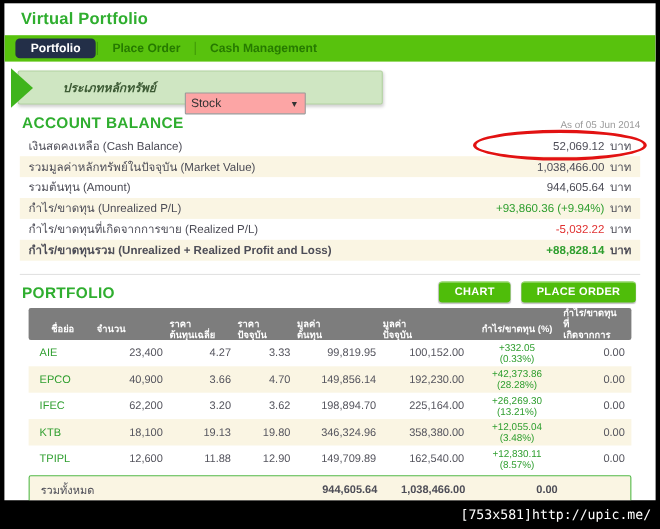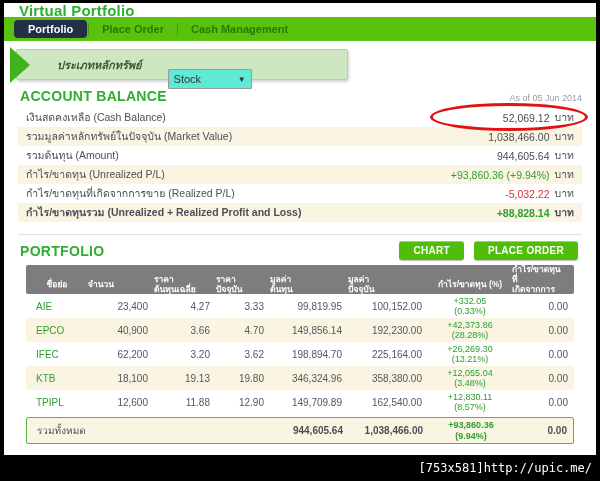--- a/index.html
+++ b/index.html
@@ -3,42 +3,42 @@
 <meta charset="utf-8">
 <style>
   * { margin:0; padding:0; box-sizing:border-box; }
   html,body { width:600px; height:481px; }
   body { font-family:"Liberation Sans", sans-serif; background:#000; }
 
   .frame { position:relative; width:600px; height:481px; background:#000; overflow:hidden; }
   .page  { position:absolute; top:3px; left:4px; right:4px; bottom:26px; background:#fff; overflow:hidden; }
 
   
-  .top-header { height:14px; display:flex; align-items:center; justify-content:space-between; padding:0 12px 0 15px; }
+  .top-header { height:29px; display:flex; align-items:center; justify-content:space-between; padding:0 12px 0 15px; }
   .app-title { color:#2fae2f; font-weight:bold; font-size:15px; letter-spacing:.2px; }
   .header-links { display:flex; align-items:center; gap:14px; }
   .hlink { display:flex; align-items:center; gap:4px; color:#2fae2f; font-weight:bold; font-size:11px; cursor:pointer; }
 
   
   .tab-bar { height:24px; background:#58c20d; display:flex; align-items:center; padding-left:10px; }
   .tab { font-size:11px; font-weight:bold; color:#267a00; padding:3px 12px; white-space:nowrap; cursor:pointer; }
   .tab.active { background:#232f48; color:#fff; border-radius:4px; padding:3px 14px; }
   .tab-sep { width:1px; height:12px; background:#3f9a07; margin:0 1px; }
 
   .content { padding:6px 10px 0 10px; }
 
   
   .filter-row { display:flex; align-items:flex-start; margin:2px 2px 0 2px; }
   .filter-bar { position:relative; width:332px; height:31px; background:#cfe6c2; border:1px solid #b2d2a0;
                 border-radius:2px; display:flex; align-items:center; padding-left:40px; gap:26px;
                 box-shadow:1px 2px 3px rgba(0,0,0,.18); }
   .filter-arrow { position:absolute; left:-7px; top:-3px; width:0; height:0;
                   border-left:20px solid #3fb41c; border-top:18px solid transparent; border-bottom:18px solid transparent; }
   .filter-label { font-size:11px; font-weight:bold; color:#3c5a34;font-style:italic; }
-  .select-box { width:84px; height:20px; background:#5eead4; border:1px solid #9a9a9a; border-radius:1px;
+  .select-box { width:110px; height:20px; background:#fca5a5; border:1px solid #9a9a9a; border-radius:1px;
                 display:flex; align-items:center; justify-content:space-between; padding:0 5px; font-size:11px; color:#333; cursor:pointer;margin-top:29px; }
   .select-caret { font-size:8px; color:#333; }
   .refresh-btn { margin-left:auto; margin-right:28px; margin-top:5px; background:#1f1f1f; color:#fff; border:none;
                  border-radius:11px; font-size:9px; font-weight:bold; letter-spacing:.5px; padding:5px 13px;
                  box-shadow:0 2px 2px rgba(0,0,0,.35); cursor:pointer; font-family:"Liberation Sans",sans-serif; }
 
   
   .section-head { display:flex; align-items:flex-end; justify-content:space-between; margin:8px 4px 4px 6px; }
   .section-title { color:#2fae2f; font-weight:bold; font-size:14px; letter-spacing:.3px; }
   .as-of { color:#9a9a9a; font-size:9px; margin-bottom:1px; }
@@ -246,21 +246,20 @@
           <div class="p-num">162,540.00</div>
           <div class="p-pl"><span>+12,830.11</span><br><span>(8.57%)</span></div>
           <div class="p-num">0.00</div>
         </div>
       </div>
 
       <div class="pgrid total-row">
         <div class="t-label">รวมทั้งหมด</div>
         <div class="t-num">944,605.64</div>
         <div class="t-num">1,038,466.00</div>
-        <div class="t-pl"><span>+93,860.36</span><br><span>(9.94%)</span></div>
         <div class="t-num">0.00</div>
       </div>
 
     </div>
   </div>
 
   <div class="watermark-bar">
     <span>[753x581]http://upic.me/</span>
   </div>
 </div>

